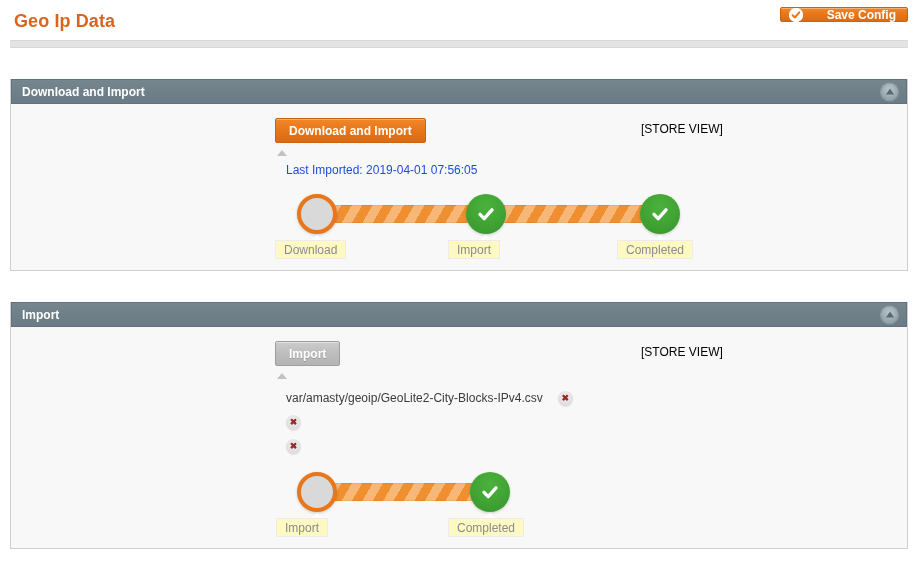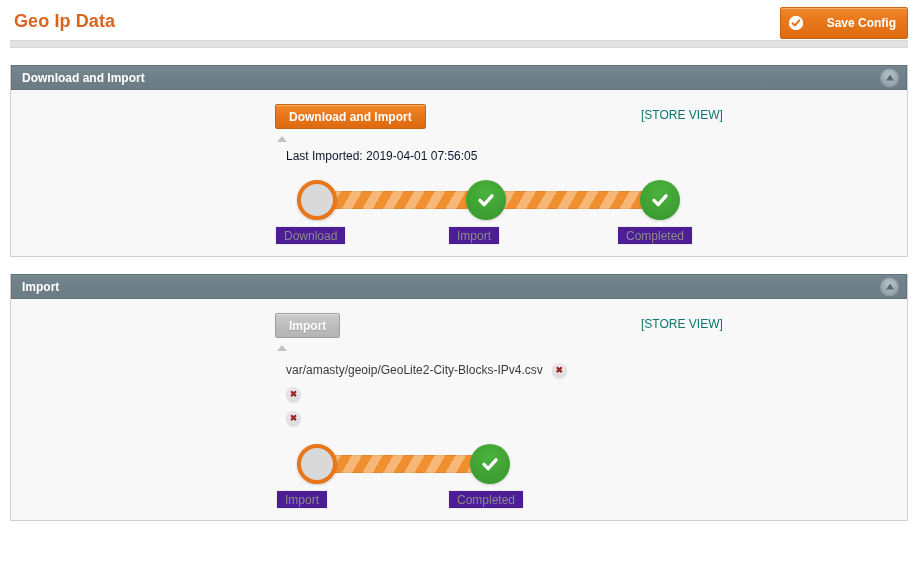--- a/index.html
+++ b/index.html
@@ -30,21 +30,21 @@
     top: 11px;
     font-size: 18px;
     font-weight: bold;
     color: #d9641e;
     letter-spacing: .1px;
   }
   .save-config-btn {
     position: absolute;
     right: 10px;
     top: 7px;
-    height: 32px;
+    height: 15px;
     padding: 0 11px 0 8px;
     display: flex;
     align-items: center;
     gap: 24px;
     border: 1px solid #c9630d;
     border-radius: 2px;
     background: linear-gradient(to bottom, #f08828 0%, #e8761a 45%, #de6b10 100%);
     box-shadow: inset 0 1px 0 rgba(255,255,255,.35);
     color: #ffffff;
     font-size: 12px;
@@ -64,21 +64,21 @@
   .header-rule {
     height: 6px;
     background: #e3e3e3;
     border-top: 1px solid #d8d8d8;
     border-bottom: 1px solid #d8d8d8;
     margin: 0 10px 0 10px;
   }
 
   
   .panel {
-    margin: 17px 10px 0 10px;
+    margin: 31px 10px 0 10px;
     border: 1px solid #cfcfcf;
     border-top: none;
     background: #f8f8f8;
     box-sizing: border-box;
   }
   .panel-head {
     position: relative;
     height: 25px;
     background: linear-gradient(to bottom, #76868f 0%, #6e7f88 55%, #6b7c86 100%);
     color: #ffffff;
@@ -145,50 +145,50 @@
     background: linear-gradient(to bottom, #cccccc 0%, #bdbdbd 50%, #b4b4b4 100%);
     border: 1px solid #9e9e9e;
     color: #ffffff;
     text-shadow: 0 1px 0 rgba(0,0,0,.18);
     box-shadow: inset 0 1px 0 rgba(255,255,255,.4);
   }
   .store-view {
     position: absolute;
     left: 338px;
     top: 4px;
-    color: #0f766e;
+    color: #000000;
     font-size: 12px;
     white-space: nowrap;
     padding-left: 28px;
   }
 
   .hint-tri {
     width: 0; height: 0;
     border-left: 5px solid transparent;
     border-right: 5px solid transparent;
     border-bottom: 6px solid #c2c2c2;
     margin: 6px 0 0 266px;
   }
 
   .last-imported {
     margin: 5px 0 0 275px;
     font-size: 12px;
-    color: #0f172a;
+    color: #1d4ed8;
     line-height: 19px;
   }
 
   .file-list {
     margin: 7px 0 0 275px;
     list-style: none;
     padding: 0;
   }
   .file-list li {
     display: flex;
     align-items: center;
-    gap: 9px;
+    gap: 15px;
     height: 24px;
     font-size: 12px;
     color: #3b3b3b;
     text-align: center;
   }
   .del-btn {
     width: 15px; height: 15px;
     border-radius: 50%;
     background: radial-gradient(circle at 50% 35%, #f0f0f0 0%, #e0e0e0 60%, #d4d4d4 100%);
     box-shadow: 0 1px 1px rgba(0,0,0,.10);
@@ -240,21 +240,21 @@
     border: none;
   }
   .node.done svg { display: block; }
 
   .step-label {
     position: absolute;
     top: 46px;
     height: 19px;
     padding: 0 8px;
     display: flex; align-items: center; justify-content: center;
-    background: #4c1d95;
+    background: #fef9c3;
     border: 1px solid #ececec;
     color: #8b8b8b;
     font-size: 12px;
     white-space: nowrap;
     box-sizing: border-box;
   }
   .label-tick {
     position: absolute;
     top: 41px;
     width: 0; height: 0;

